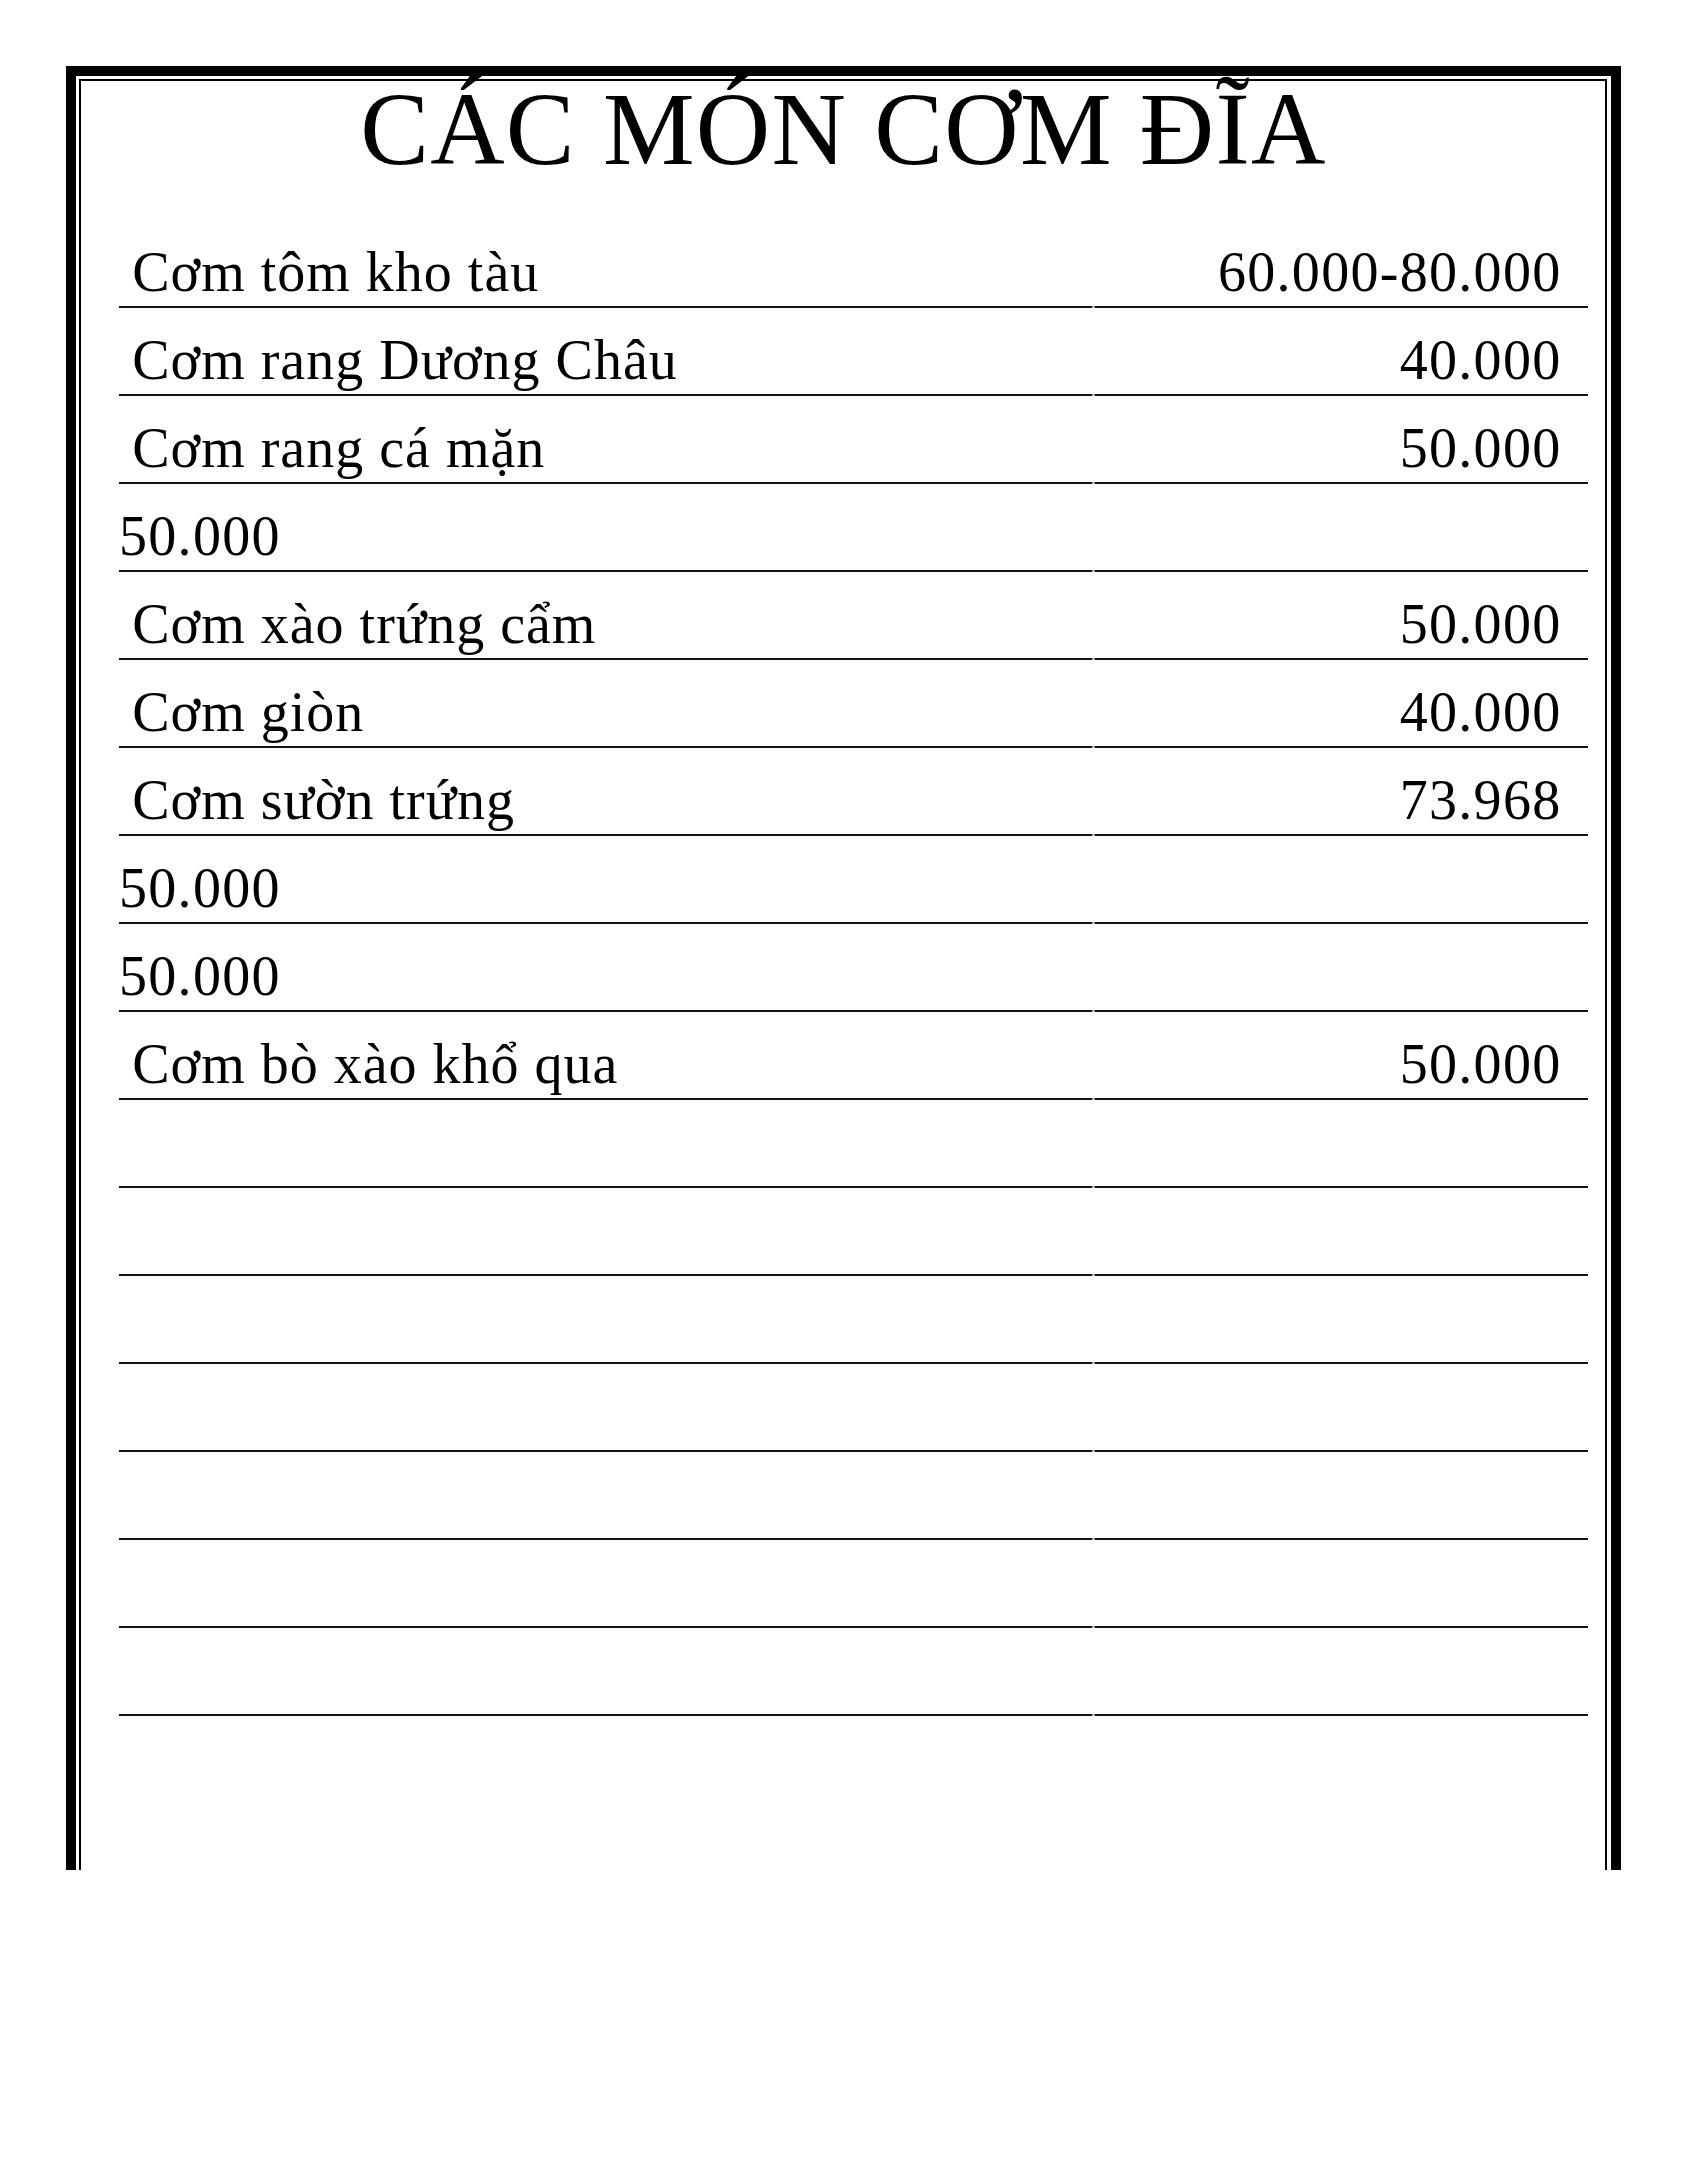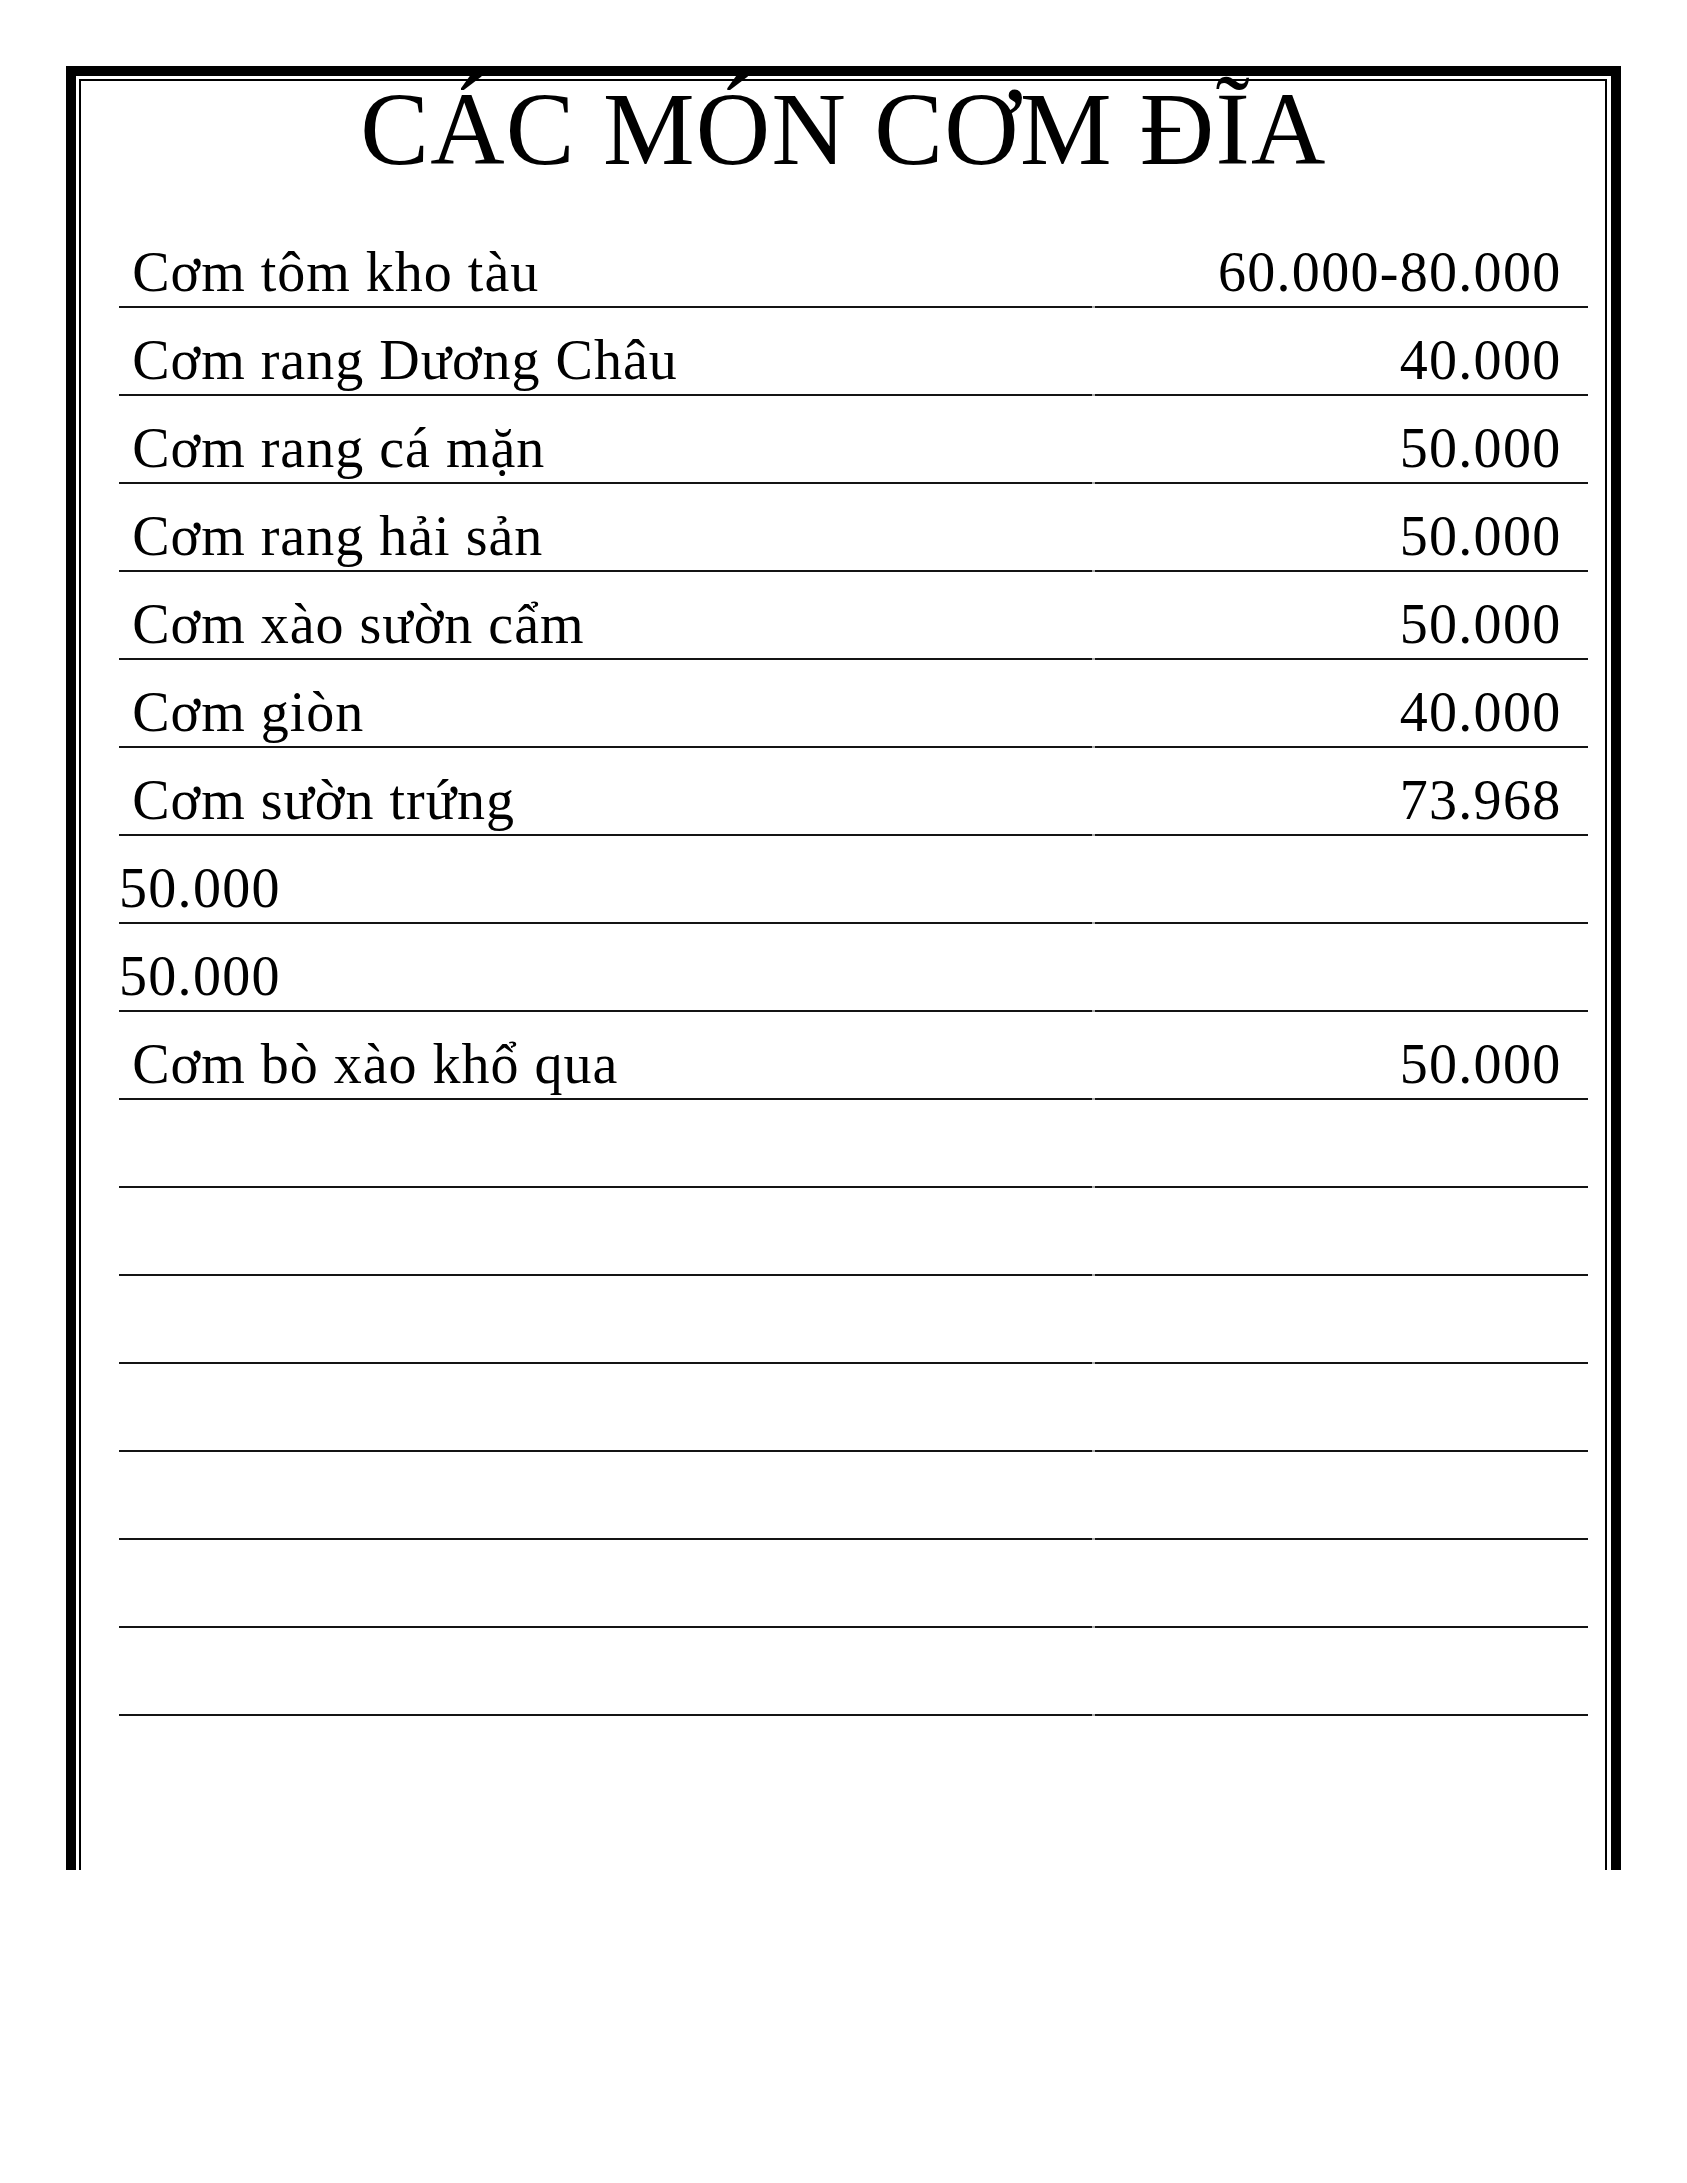--- a/index.html
+++ b/index.html
@@ -102,26 +102,25 @@
     <span class="item-name">Cơm rang Dương Châu</span>
     <span class="item-price">40.000</span>
     <span class="notch"></span>
   </div>
       <div class="menu-row">
     <span class="item-name">Cơm rang cá mặn</span>
     <span class="item-price">50.000</span>
     <span class="notch"></span>
   </div>
       <div class="menu-row">
-    <span class="item-name">Cơm rang hải sản</span>
     <span class="item-price">50.000</span>
     <span class="notch"></span>
   </div>
       <div class="menu-row">
-    <span class="item-name">Cơm xào sườn cẩm</span>
+    <span class="item-name">Cơm xào trứng cẩm</span>
     <span class="item-price">50.000</span>
     <span class="notch"></span>
   </div>
       <div class="menu-row">
     <span class="item-name">Cơm giòn</span>
     <span class="item-price">40.000</span>
     <span class="notch"></span>
   </div>
       <div class="menu-row">
     <span class="item-name">Cơm sườn trứng</span>

